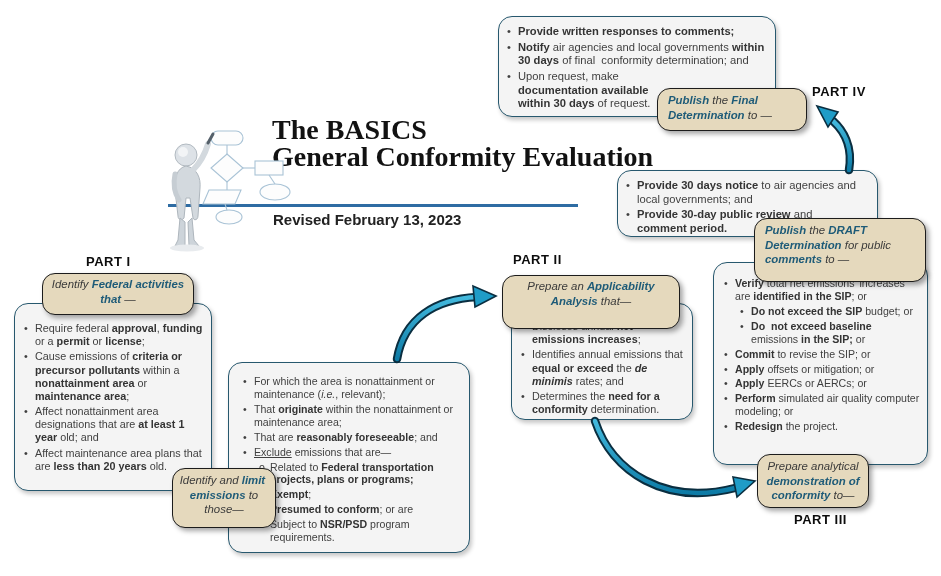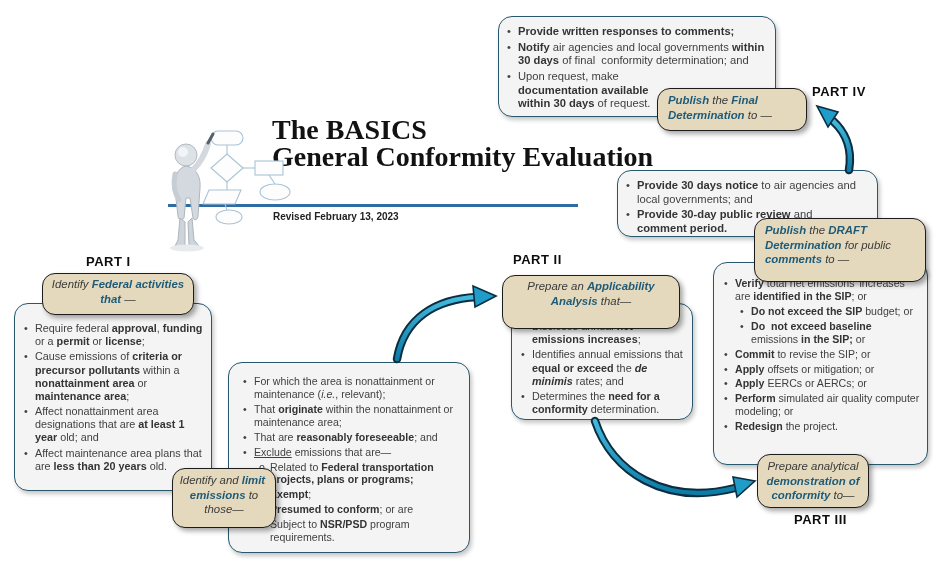--- a/index.html
+++ b/index.html
@@ -4,21 +4,21 @@
 <style>
   html,body{margin:0;padding:0;background:#fff;}
   #canvas{position:relative;width:941px;height:576px;background:#fff;overflow:hidden;
           font-family:"Liberation Sans",sans-serif;color:#3f3f3f;}
   .abs{position:absolute;}
 
   
   .title-line{font-family:"Liberation Serif",serif;font-weight:bold;font-size:28px;color:#121212;white-space:nowrap;}
   .title-italic{font-style:italic;}
   .rule{height:3px;background:#2e6ca3;}
-  .revised{font-size:10px;font-weight:bold;color:#222;white-space:nowrap;}
+  .revised{font-size:15px;font-weight:bold;color:#222;white-space:nowrap;}
 
   
   .part-label{font-size:13px;font-weight:bold;color:#0d0d0d;letter-spacing:.5px;white-space:nowrap;}
 
   
   .graybox{background:#f4f4f4;border:1.6px solid #27586e;border-radius:14px;
            box-shadow:2px 3px 4px rgba(0,0,0,.22);box-sizing:border-box;}
 
   
   .tanbox{background:#e5d9bd;border:1.8px solid #1c1c1c;border-radius:13px;

